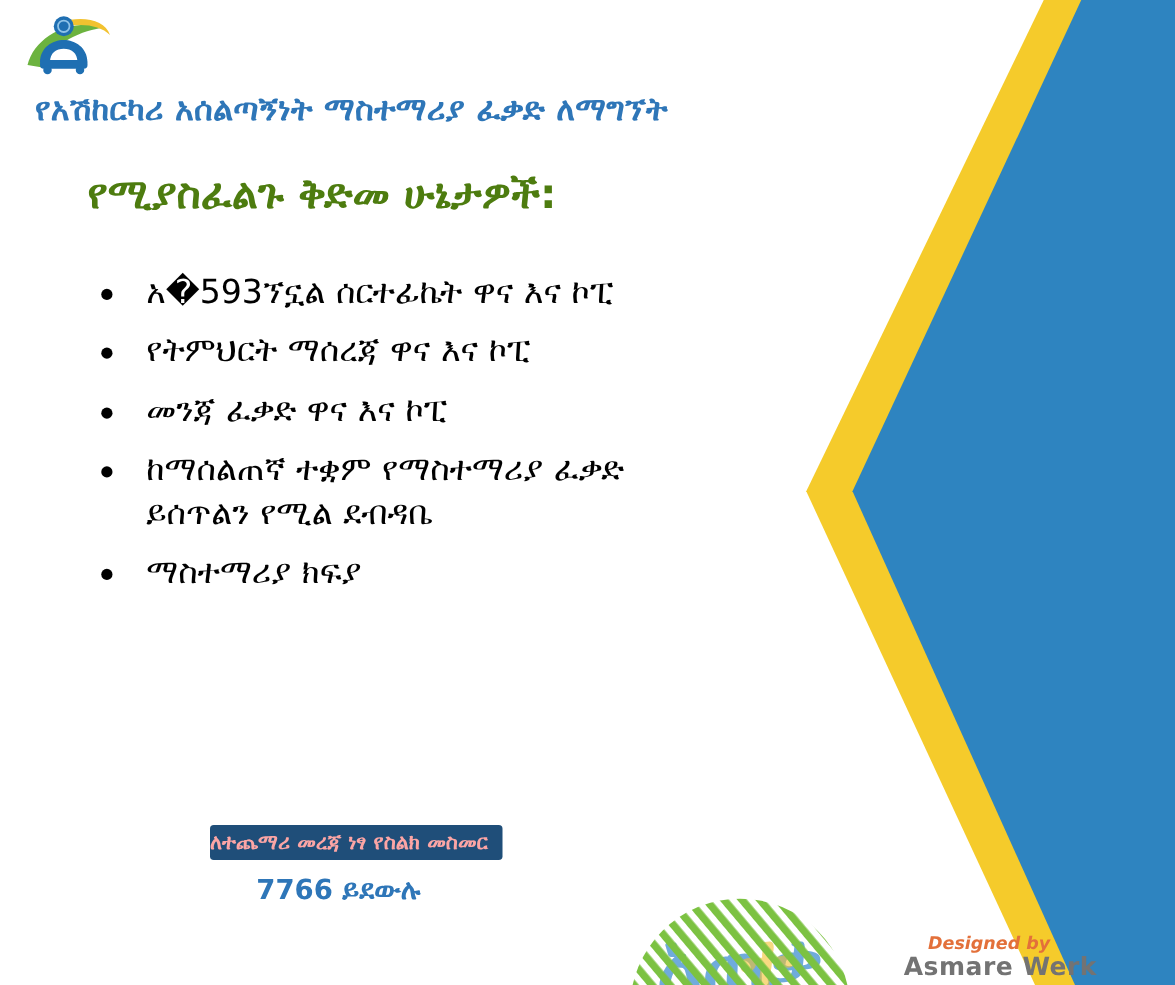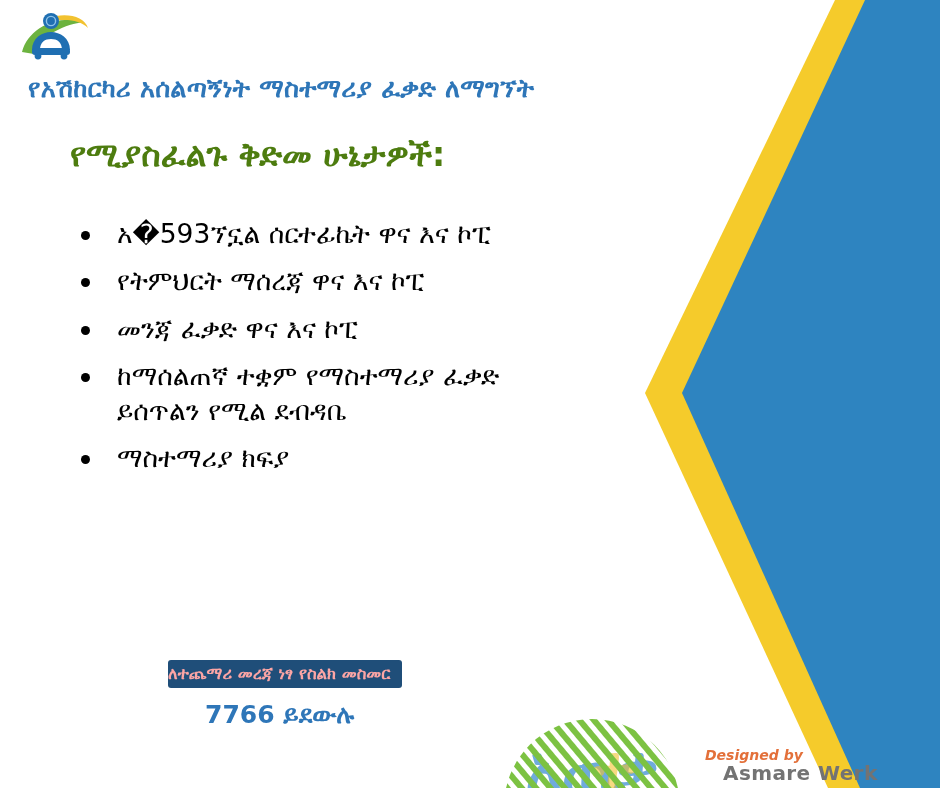--- a/index.html
+++ b/index.html
@@ -104,21 +104,21 @@
     font-size: 16.5px;
     font-weight: bold;
     border-radius: 3px;
     white-space: nowrap;
     margin-left: 39px;
   }
   .hotline {
     position: absolute;
     left: 205px;
     top: 700px;
-    font-size: 25px;
+    font-size: 22px;
     font-weight: bold;
     color: #2E76B8;
     white-space: nowrap;
   }
 
   
   .watermark {
     position: absolute;
     left: 497px;
     top: 712px;
@@ -126,20 +126,21 @@
     height: 190px;
     pointer-events: none;
   }
 
   
   .credit {
     position: absolute;
     left: 705px;
     top: 748px;
     line-height: 1.05;
+    text-align: center;
   }
   .credit .c1 {
     display: block;
     font-size: 14px;
     font-style: italic;
     font-weight: bold;
     color: #E3703A;
   }
   .credit .c2 {
     display: block;

